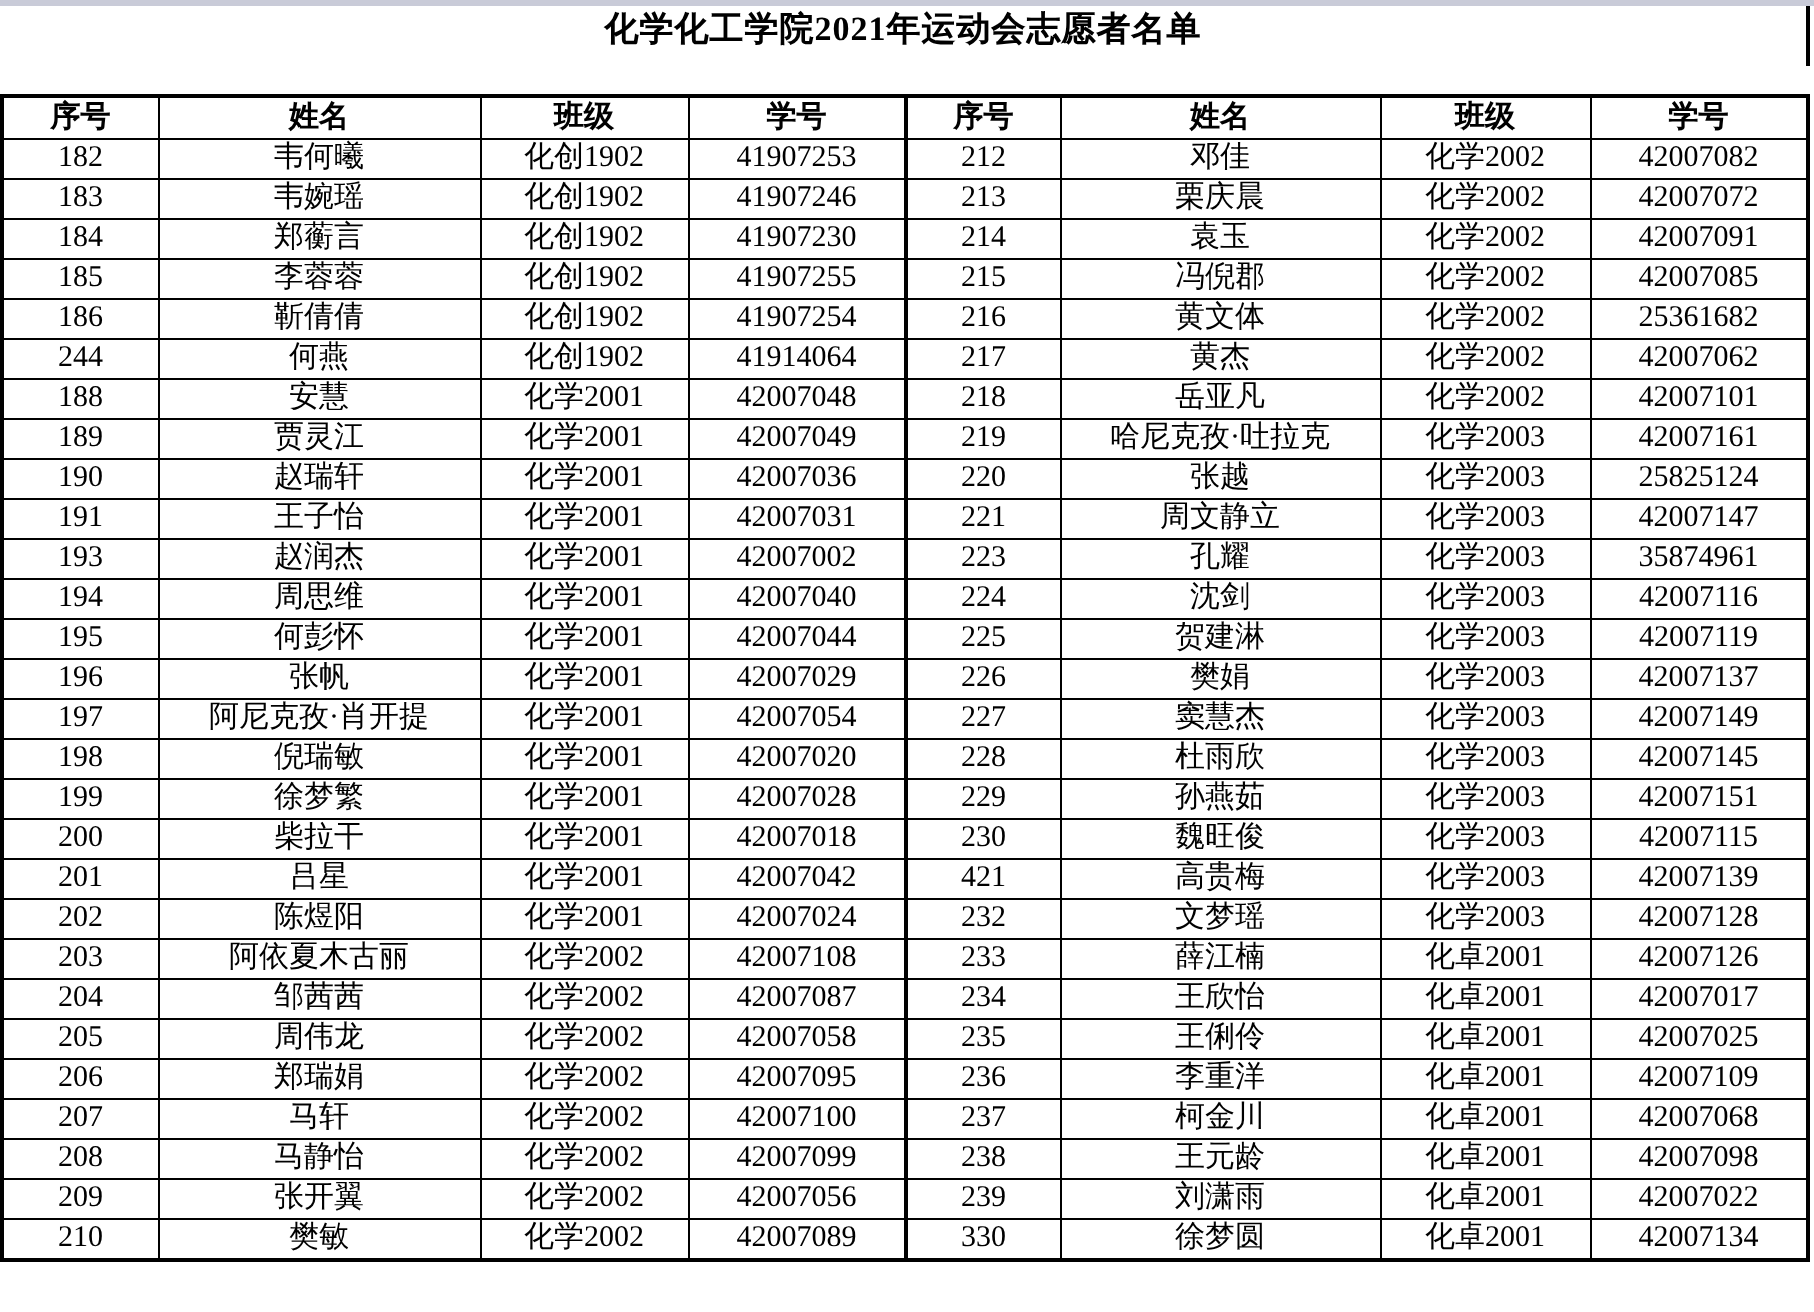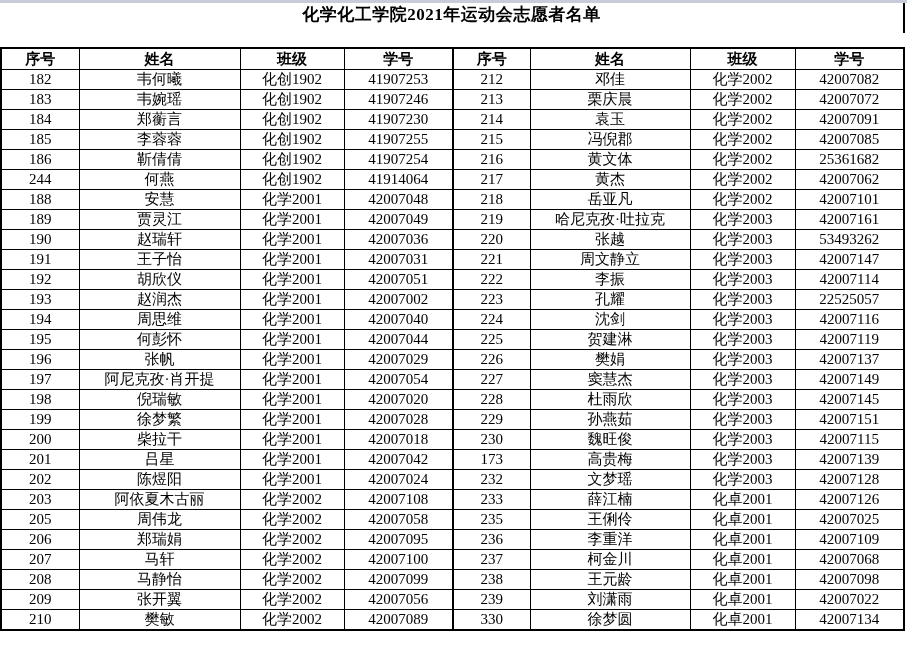--- a/index.html
+++ b/index.html
@@ -178,51 +178,41 @@
         <td>42007161</td>
       </tr>
       <tr>
         <td>190</td>
         <td>赵瑞轩</td>
         <td>化学2001</td>
         <td>42007036</td>
         <td>220</td>
         <td>张越</td>
         <td>化学2003</td>
-        <td>53493262</td>
+        <td>25825124</td>
       </tr>
       <tr>
         <td>191</td>
         <td>王子怡</td>
         <td>化学2001</td>
         <td>42007031</td>
         <td>221</td>
         <td>周文静立</td>
         <td>化学2003</td>
         <td>42007147</td>
       </tr>
       <tr>
-        <td>192</td>
-        <td>胡欣仪</td>
-        <td>化学2001</td>
-        <td>42007051</td>
-        <td>222</td>
-        <td>李振</td>
-        <td>化学2003</td>
-        <td>42007114</td>
-      </tr>
-      <tr>
         <td>193</td>
         <td>赵润杰</td>
         <td>化学2001</td>
         <td>42007002</td>
         <td>223</td>
         <td>孔耀</td>
         <td>化学2003</td>
-        <td>22525057</td>
+        <td>35874961</td>
       </tr>
       <tr>
         <td>194</td>
         <td>周思维</td>
         <td>化学2001</td>
         <td>42007040</td>
         <td>224</td>
         <td>沈剑</td>
         <td>化学2003</td>
         <td>42007116</td>
@@ -285,21 +275,21 @@
         <td>230</td>
         <td>魏旺俊</td>
         <td>化学2003</td>
         <td>42007115</td>
       </tr>
       <tr>
         <td>201</td>
         <td>吕星</td>
         <td>化学2001</td>
         <td>42007042</td>
-        <td>173</td>
+        <td>421</td>
         <td>高贵梅</td>
         <td>化学2003</td>
         <td>42007139</td>
       </tr>
       <tr>
         <td>202</td>
         <td>陈煜阳</td>
         <td>化学2001</td>
         <td>42007024</td>
         <td>232</td>
@@ -309,20 +299,30 @@
       </tr>
       <tr>
         <td>203</td>
         <td>阿依夏木古丽</td>
         <td>化学2002</td>
         <td>42007108</td>
         <td>233</td>
         <td>薛江楠</td>
         <td>化卓2001</td>
         <td>42007126</td>
+      </tr>
+      <tr>
+        <td>204</td>
+        <td>邹茜茜</td>
+        <td>化学2002</td>
+        <td>42007087</td>
+        <td>234</td>
+        <td>王欣怡</td>
+        <td>化卓2001</td>
+        <td>42007017</td>
       </tr>
       <tr>
         <td>205</td>
         <td>周伟龙</td>
         <td>化学2002</td>
         <td>42007058</td>
         <td>235</td>
         <td>王俐伶</td>
         <td>化卓2001</td>
         <td>42007025</td>

